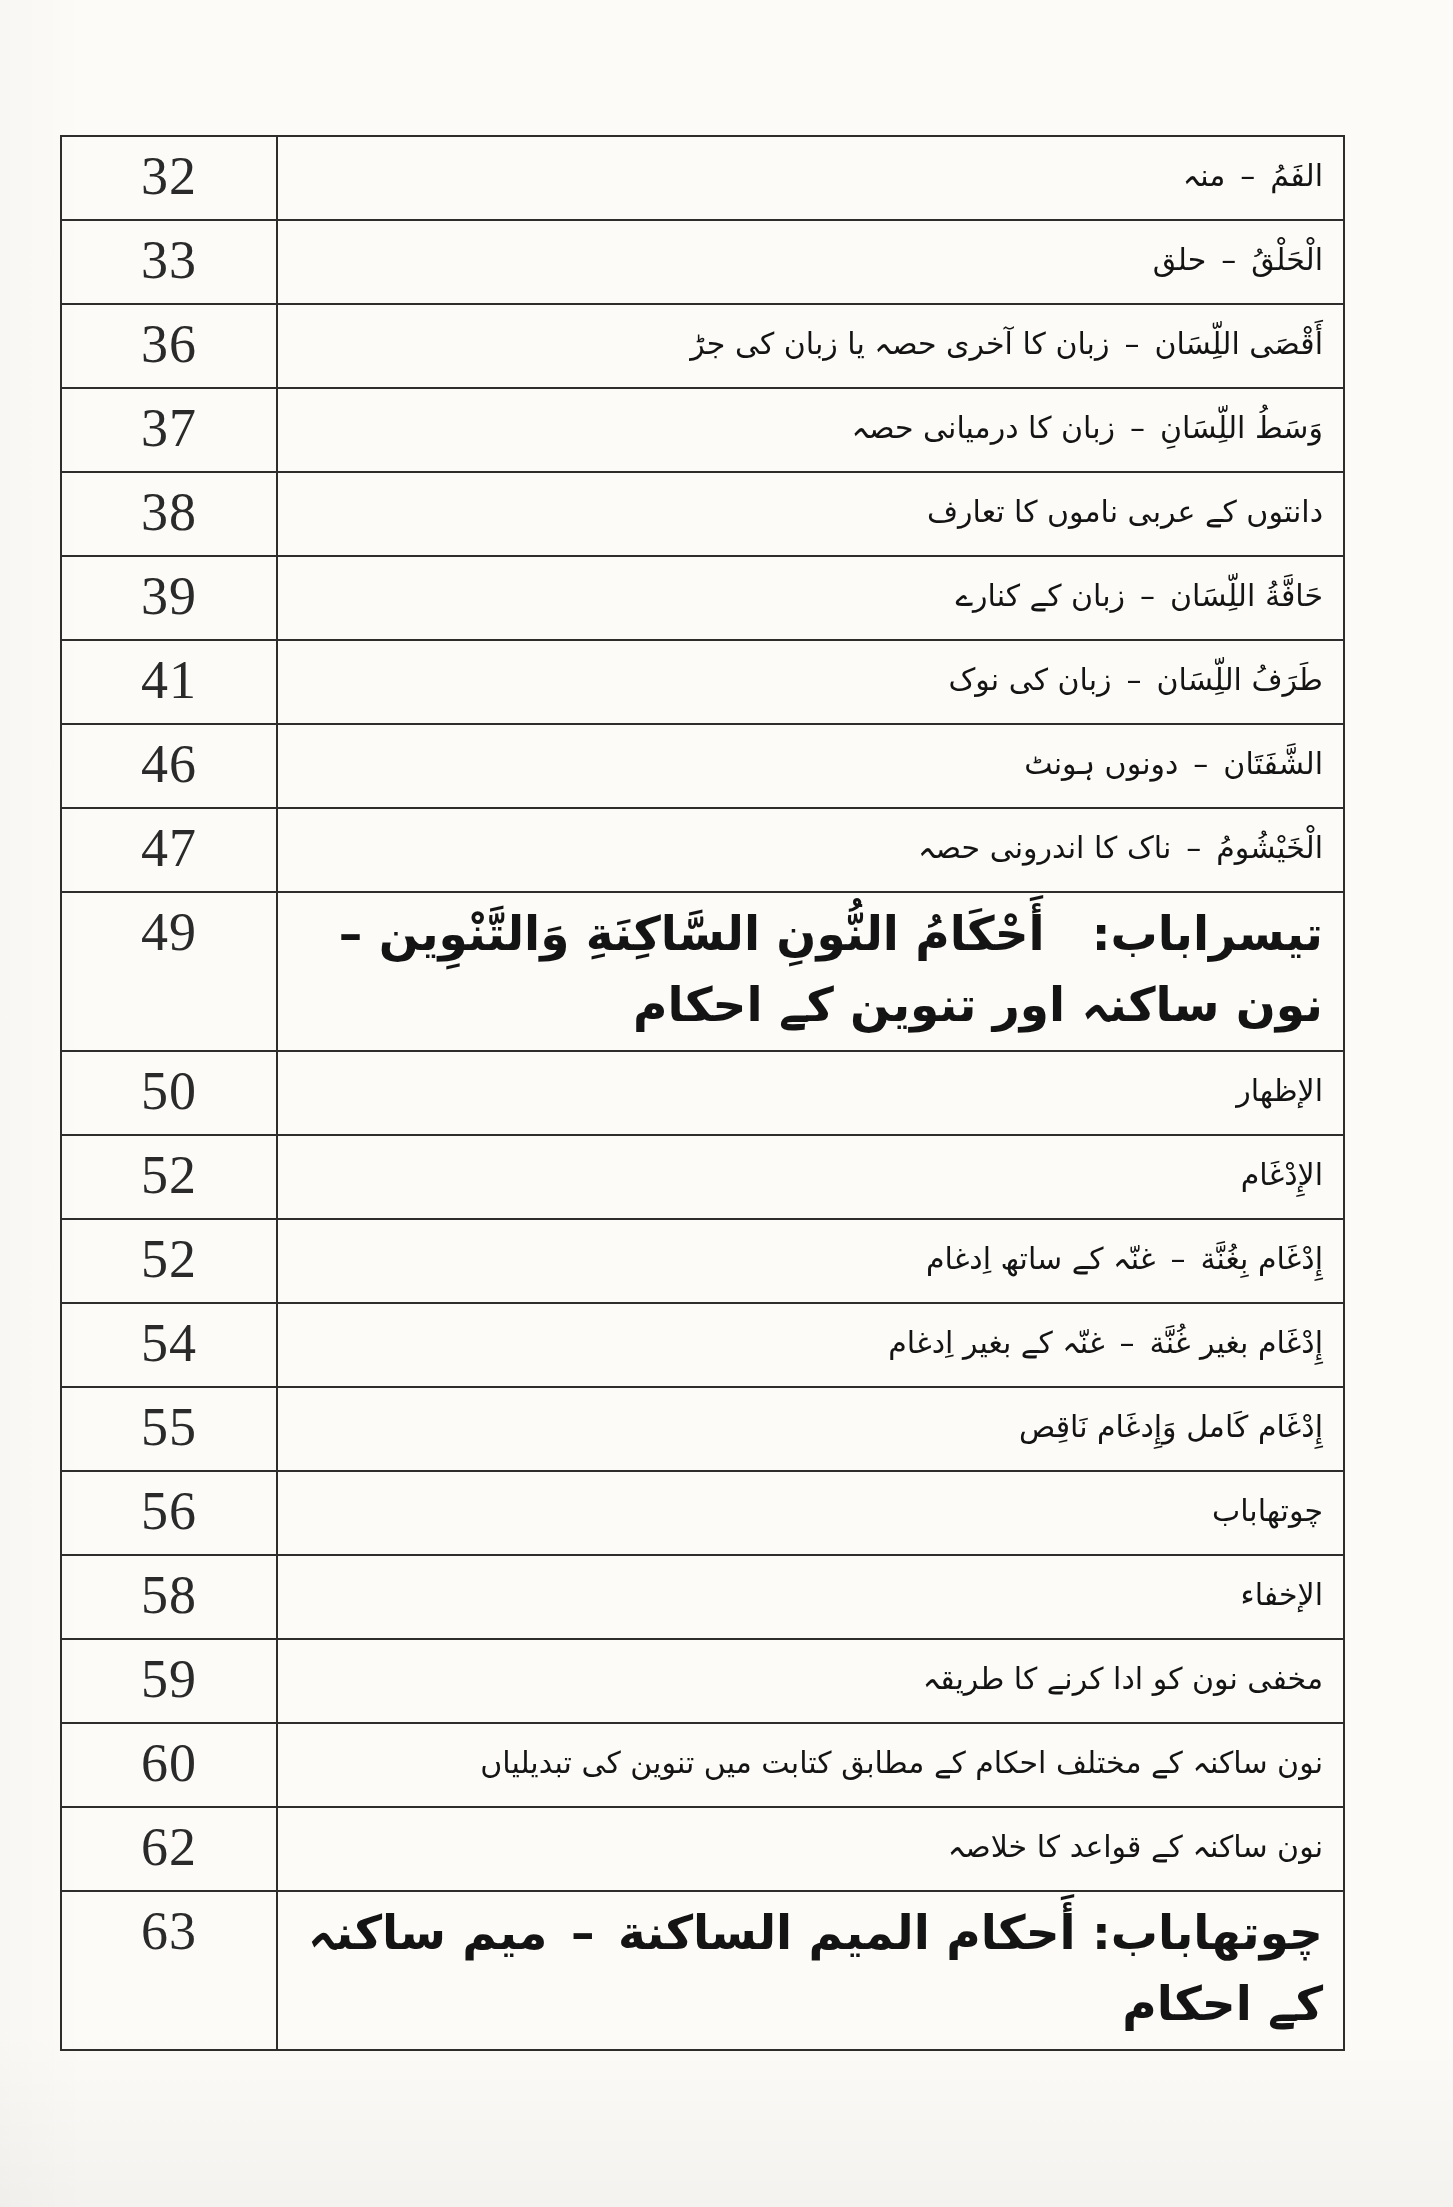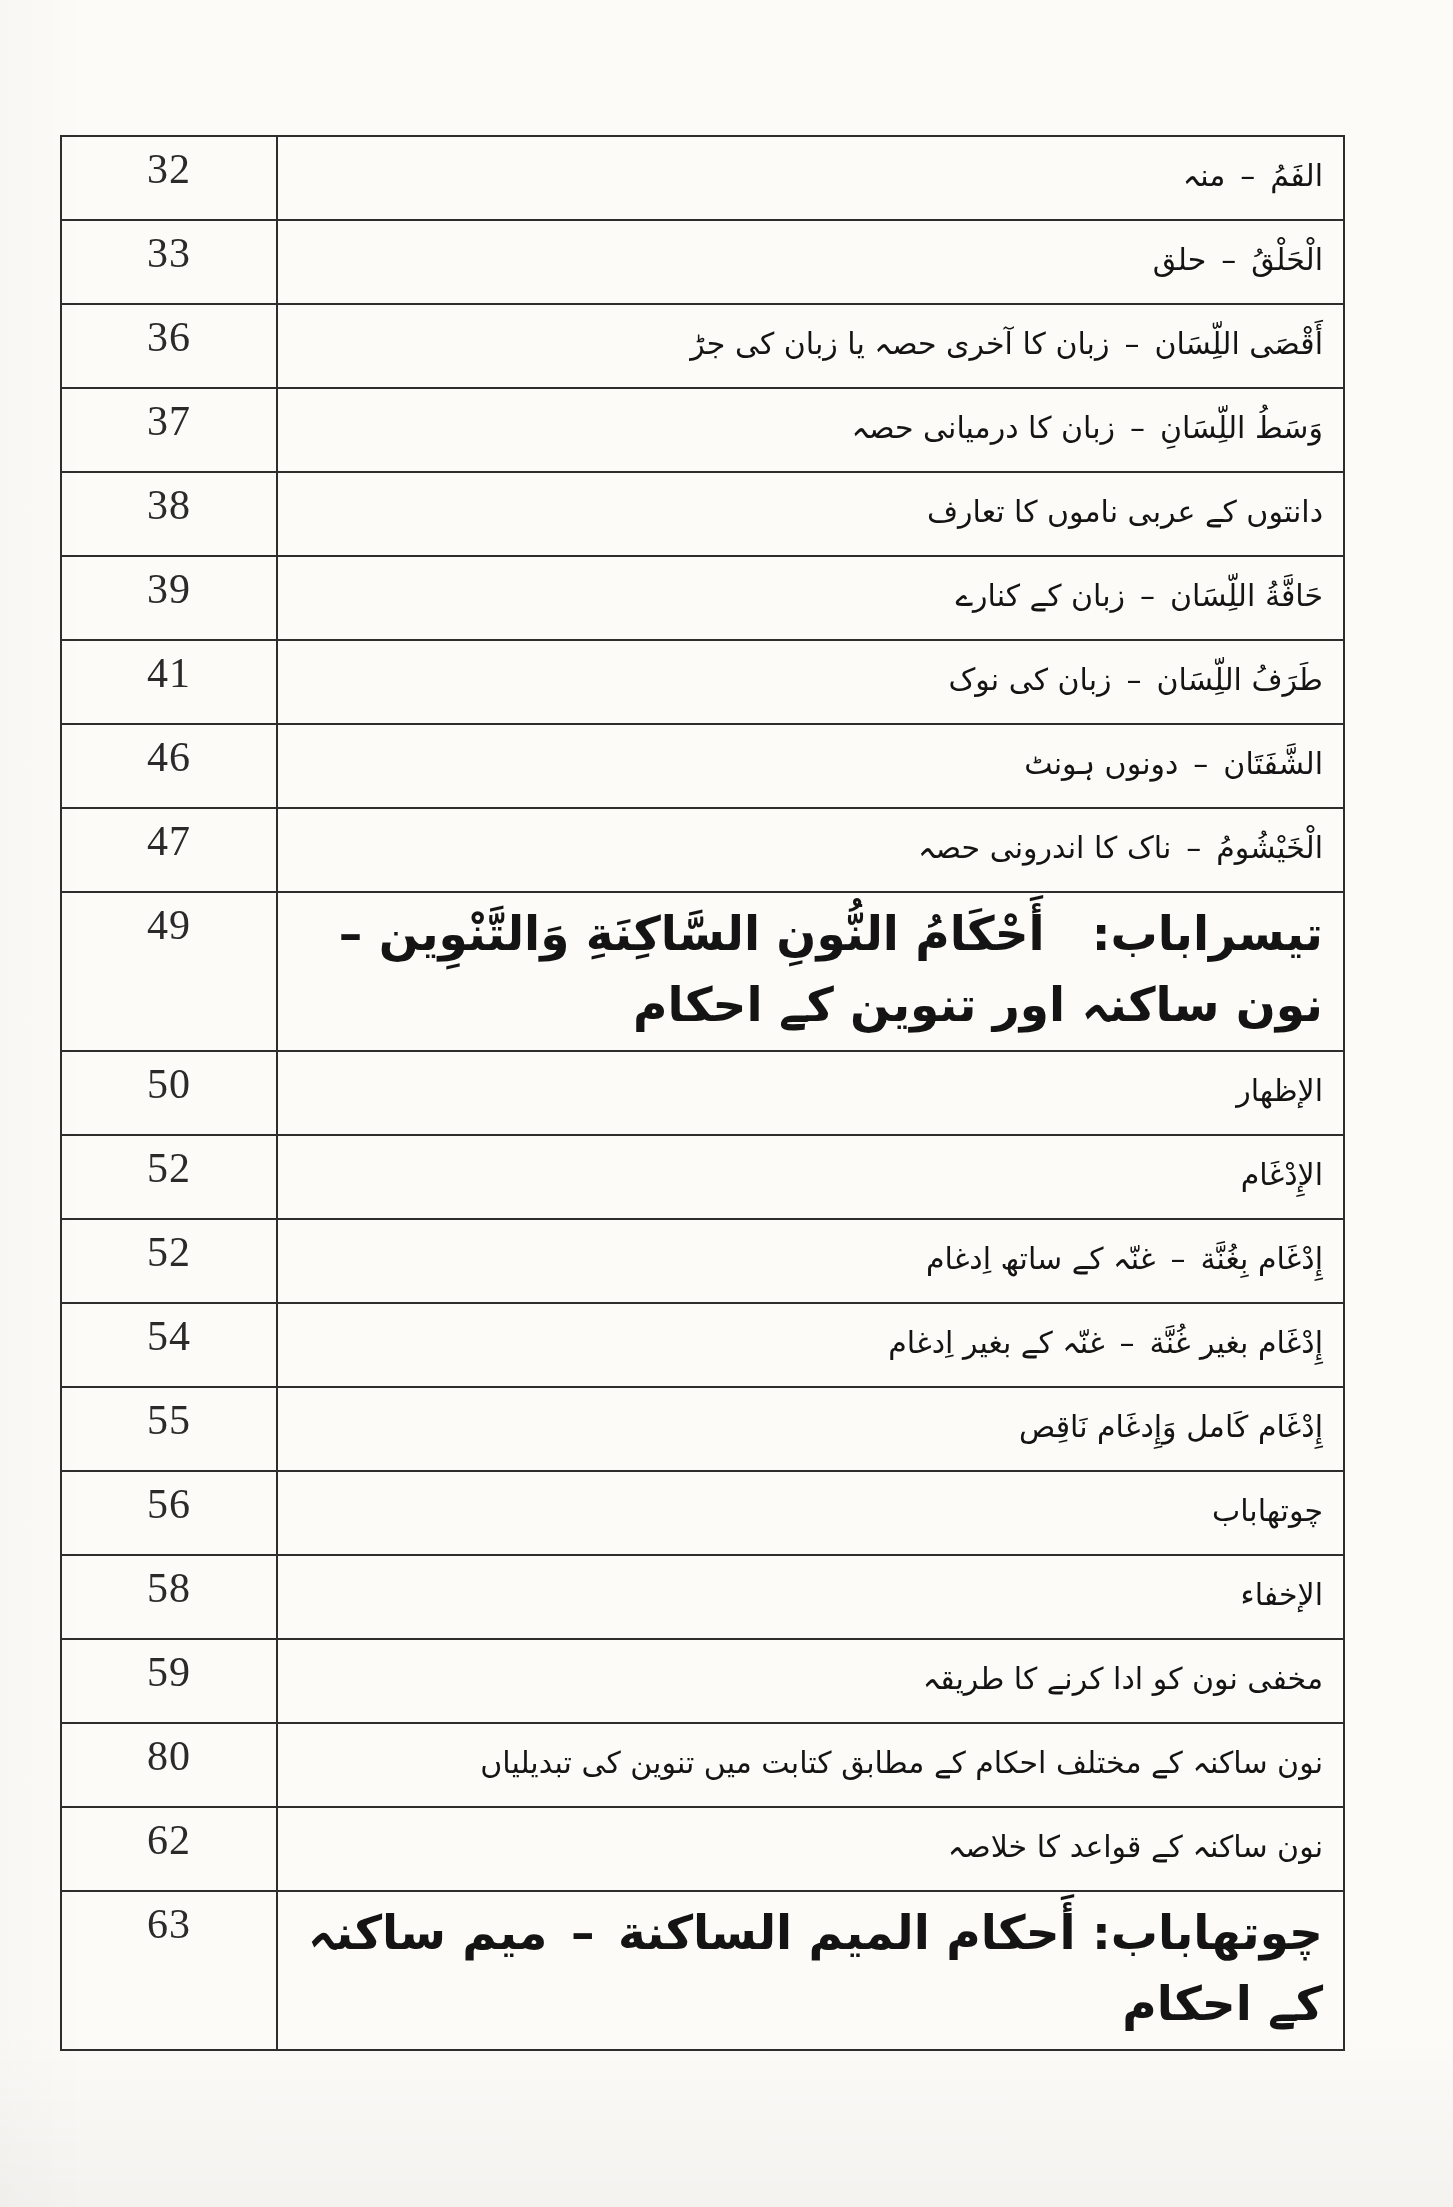--- a/index.html
+++ b/index.html
@@ -41,21 +41,21 @@
   tr.h95  { height: 95px; }
   tr.h104 { height: 104px; margin-top: 32px; }
   tr.h90  { height: 90px; }
   tr.h94  { height: 94px; }
   td.num {
     width: 212px;
     vertical-align: top;
     text-align: center;
     padding-top: 8px;
     font-family: "Liberation Serif", "DejaVu Serif", serif;
-    font-size: 42px;
+    font-size: 54px;
     letter-spacing: 1px;
     color: #2a2a2a;
   }
   td.entry {
     direction: rtl;
     vertical-align: middle;
     padding: 6px 20px 10px 28px;
     font-family: "DejaVu Sans", sans-serif;
     font-size: 30px;
     line-height: 1.55;
@@ -139,21 +139,21 @@
       </tr>
       <tr>
         <td class="num">58</td>
         <td class="entry">الإخفاء</td>
       </tr>
       <tr class="h90">
         <td class="num">59</td>
         <td class="entry">مخفی نون کو ادا کرنے کا طریقہ</td>
       </tr>
       <tr class="h90">
-        <td class="num">80</td>
+        <td class="num">60</td>
         <td class="entry">نون ساکنہ کے مختلف احکام کے مطابق کتابت میں تنوین کی تبدیلیاں</td>
       </tr>
       <tr class="h94">
         <td class="num">62</td>
         <td class="entry">نون ساکنہ کے قواعد کا خلاصہ</td>
       </tr>
       <tr class="chapter h90">
         <td class="num">63</td>
         <td class="entry">چوتھاباب: أَحكام الميم الساكنة – میم ساکنہ کے احکام</td>
       </tr>

